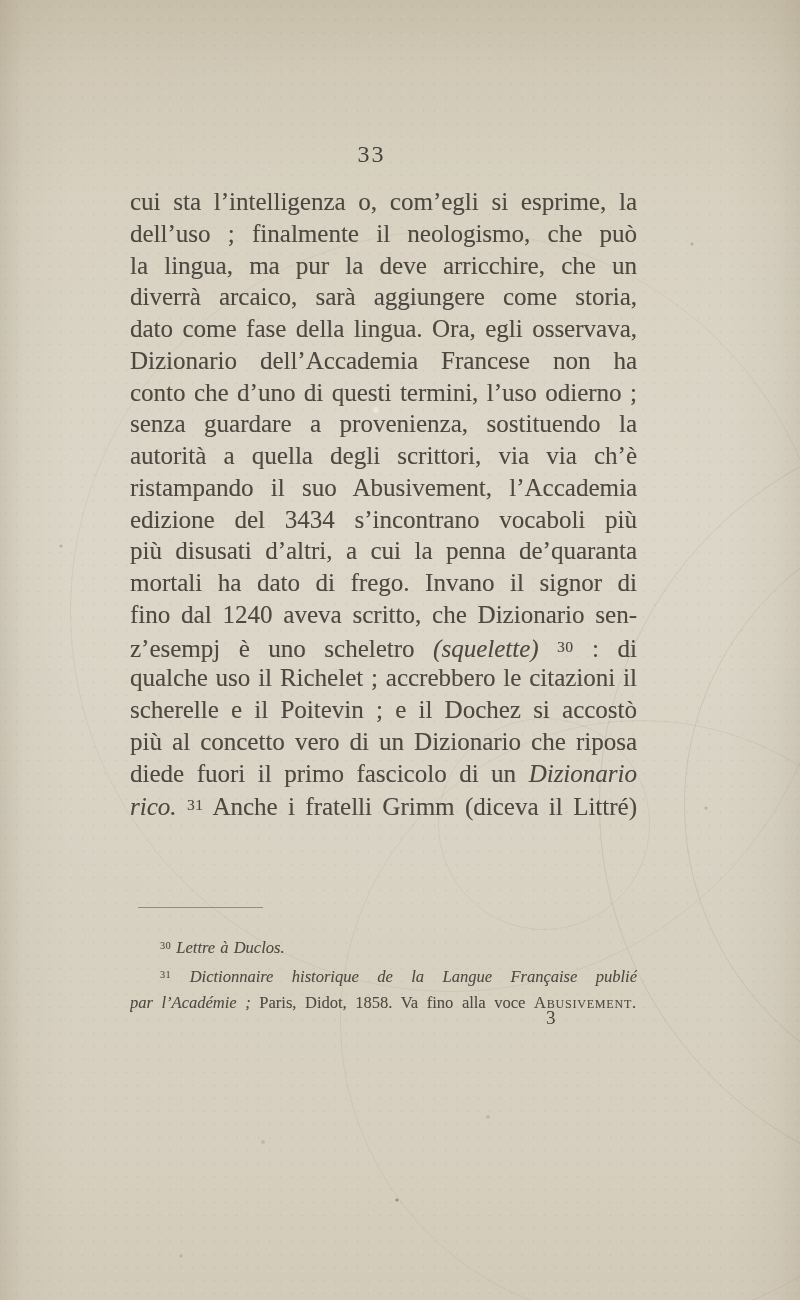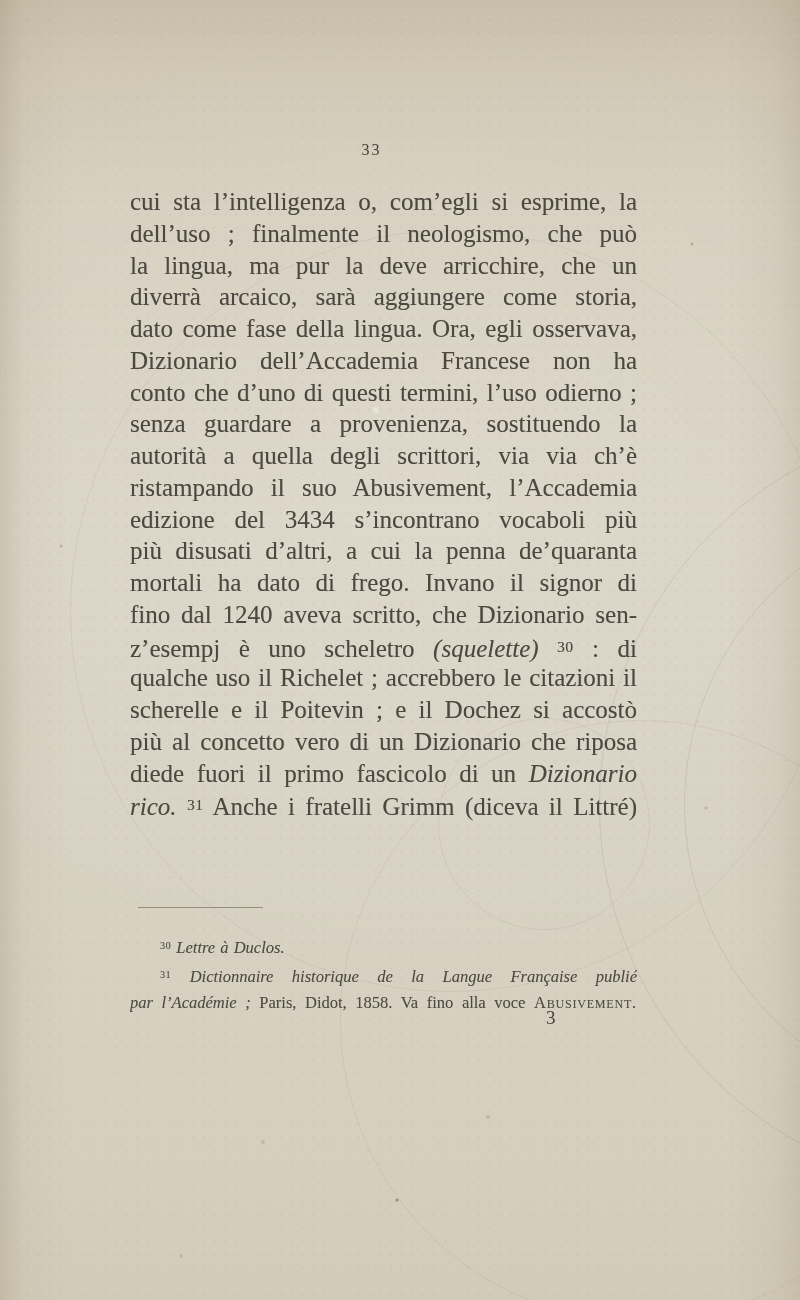--- a/index.html
+++ b/index.html
@@ -41,21 +41,21 @@
       487px 1116px 0 1px  rgba(152,142,116,0.35),
       60px  545px  0 0.6px rgba(100,88,66,0.28),
       705px 807px  0 0.6px rgba(110,95,75,0.28),
       180px 1255px 0 0.6px rgba(110,95,75,0.25);
   }
   .pageno {
     position: absolute;
     left: 130px; top: 141px; width: 507px;
     text-align: center;
     transform: translateX(-12px);
-    font-size: 16px;
+    font-size: 24px;
     letter-spacing: 2px;
     color: #45423a;
   }
   .bodytext {
     position: absolute;
     left: 130px; top: 186px; width: 507px;
     font-size: 25px;
     line-height: 31.75px;
     word-spacing: 1.5px;
     text-shadow: 0.3px 0.3px 0.4px rgba(76,72,64,0.30);

